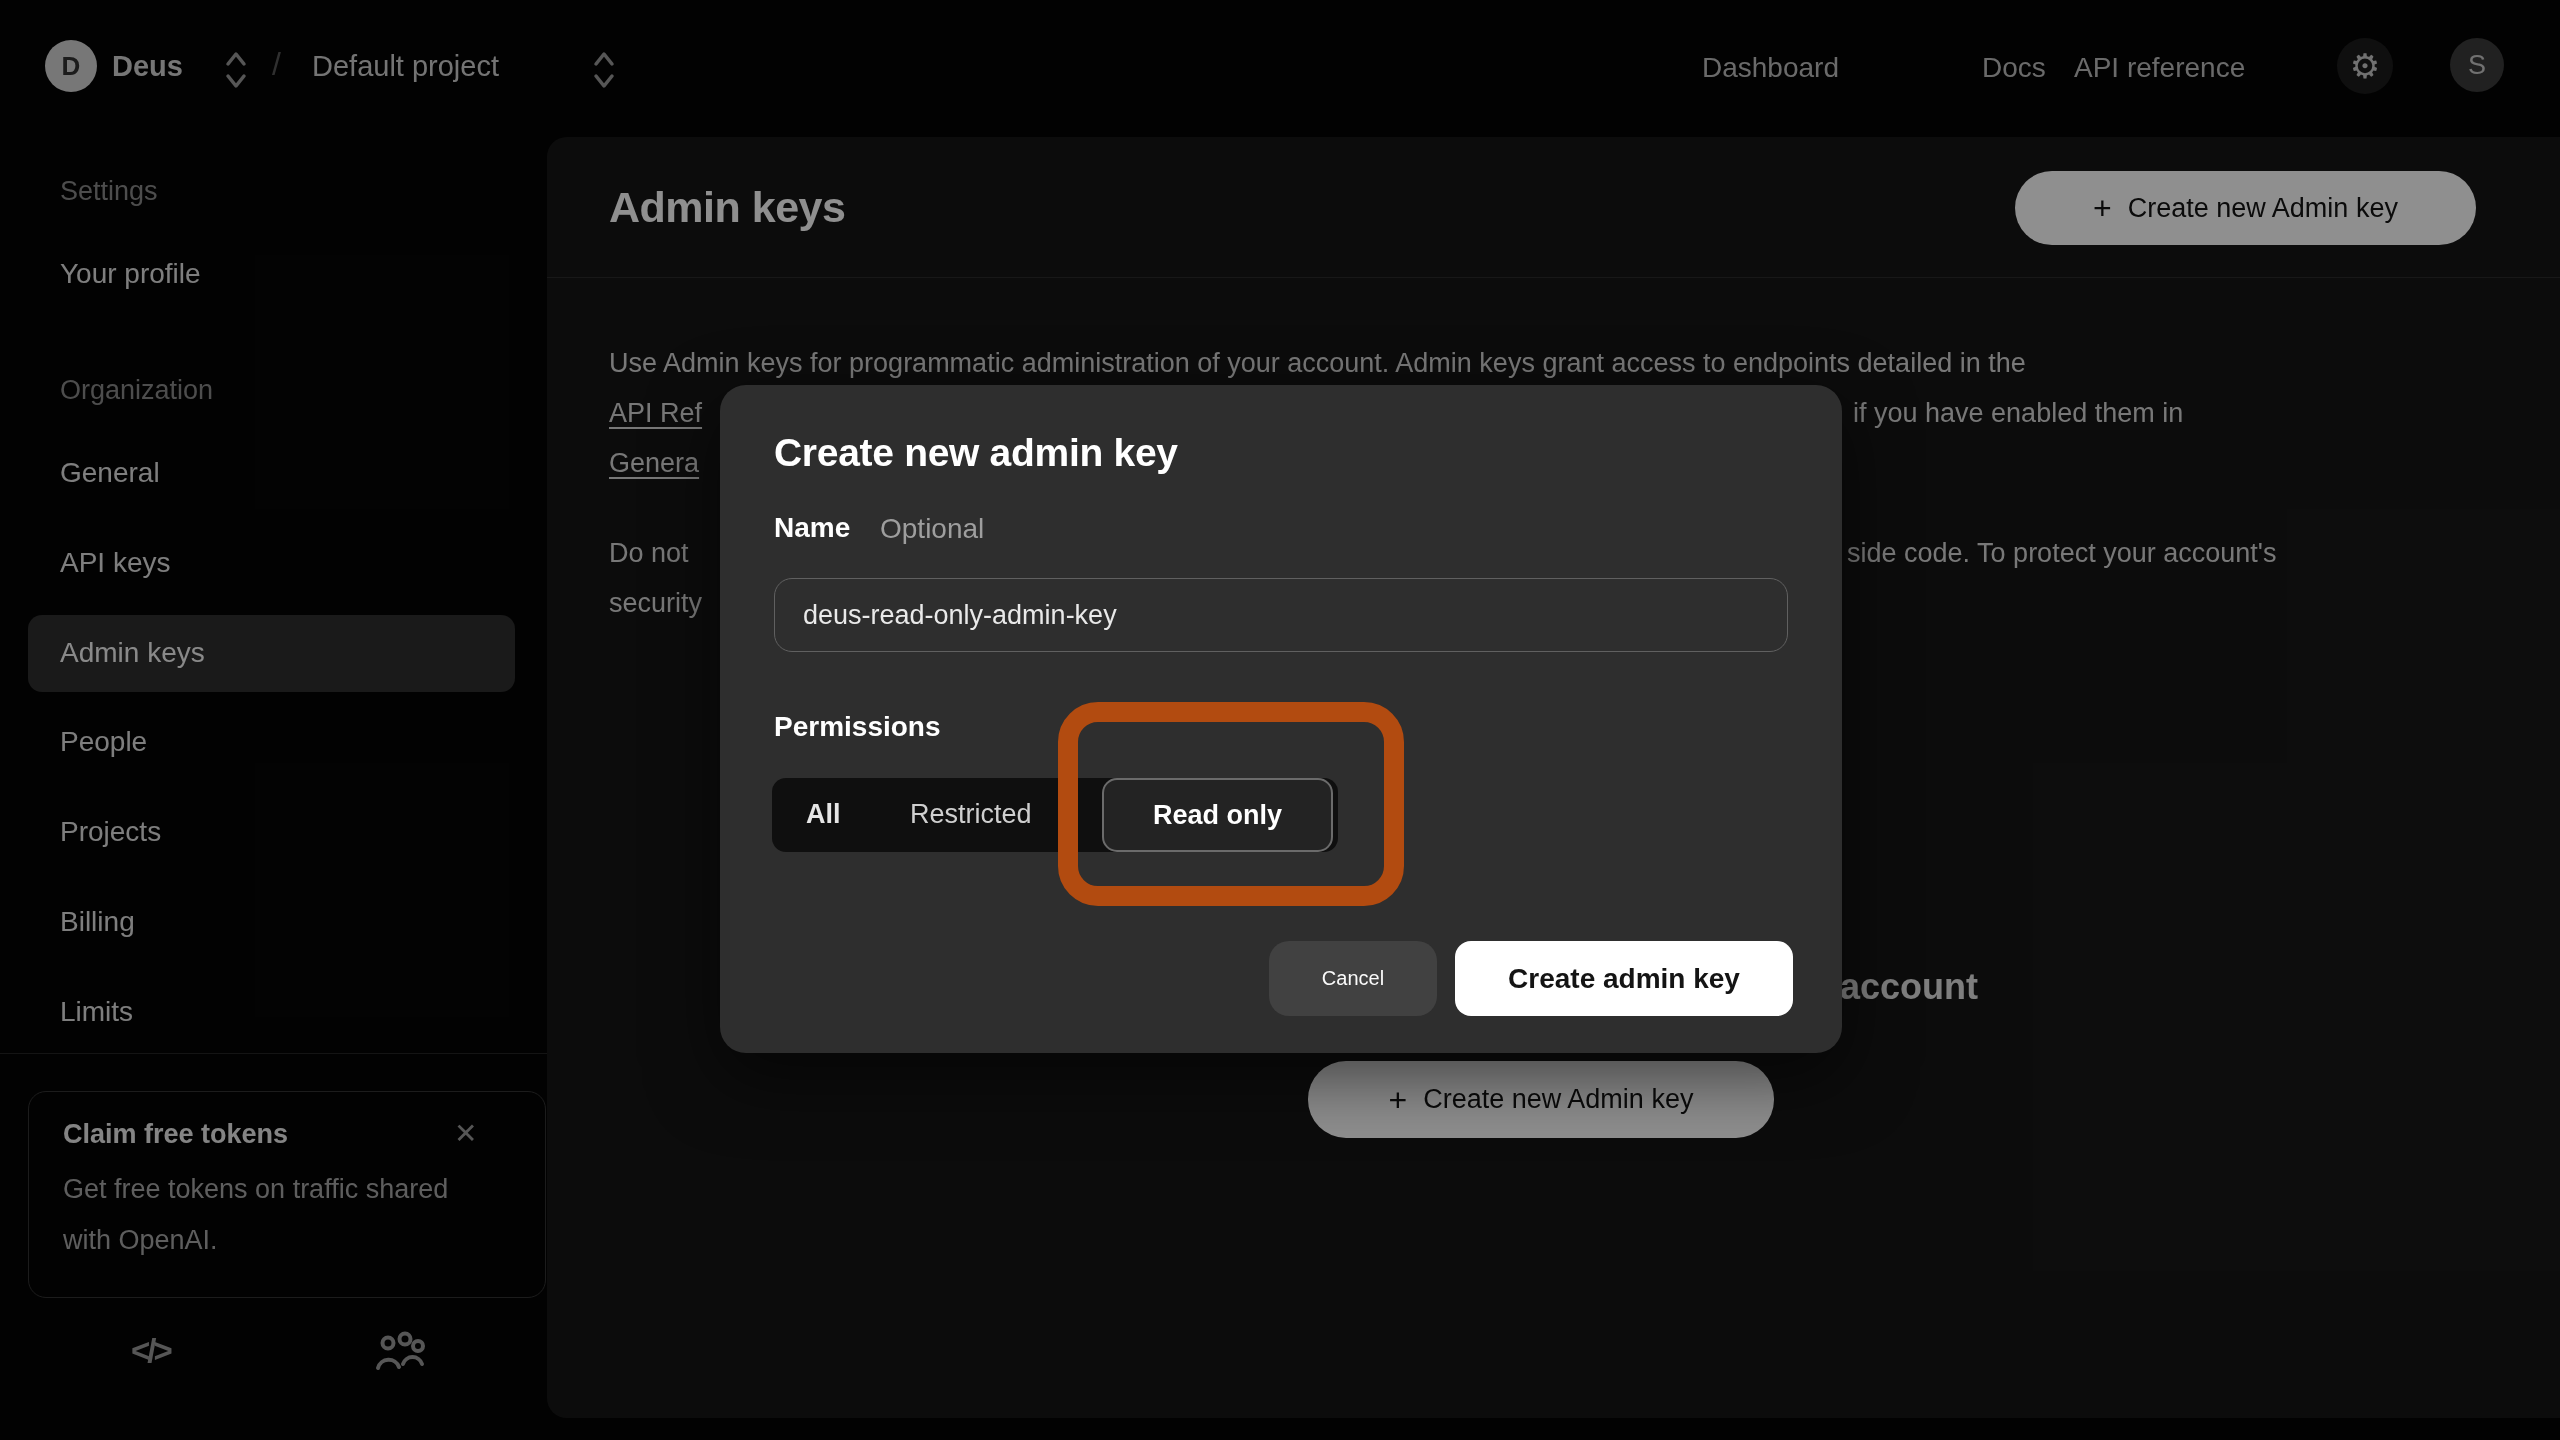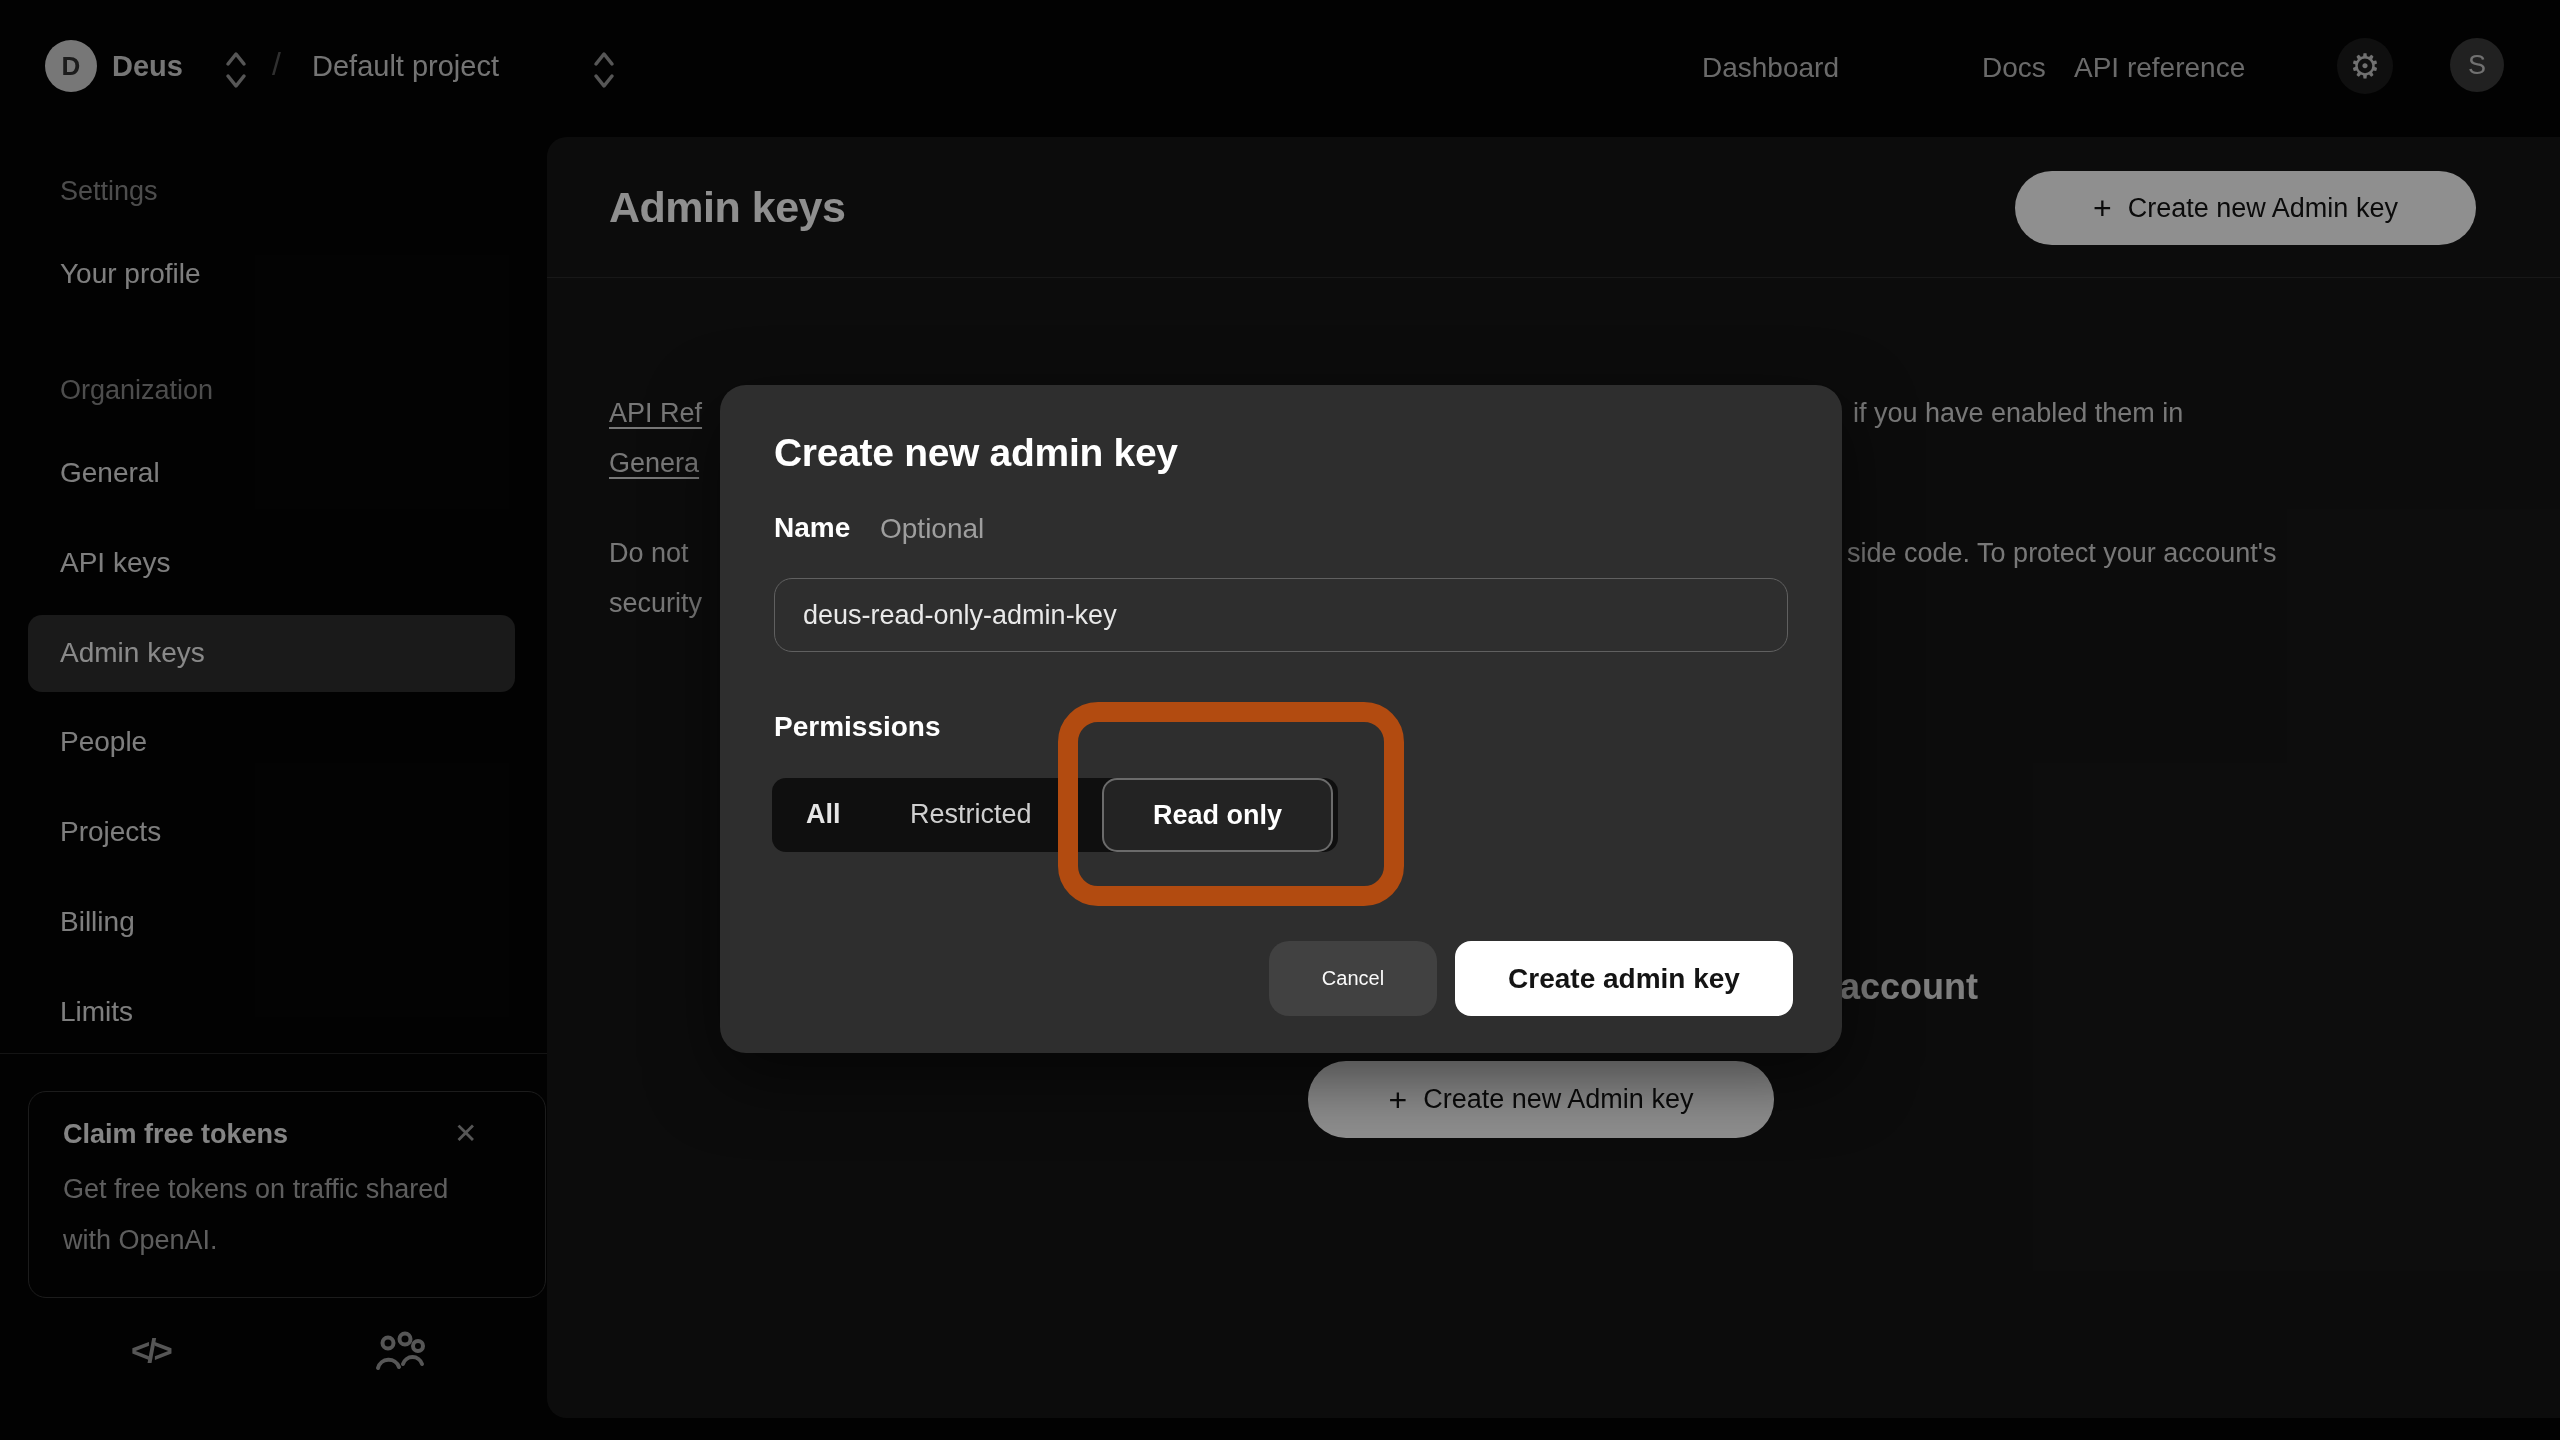--- a/index.html
+++ b/index.html
@@ -98,20 +98,21 @@
 
   <div class="abs" style="left:609px;top:183px;font-size:43px;font-weight:700;letter-spacing:-0.5px;color:#ffffff;">Admin keys</div>
 
   <button class="abs whitebtn" style="left:2015px;top:171px;width:461px;height:74px;">
     <span class="plus">+</span>
     <span>Create new Admin key</span>
   </button>
 
   <div class="abs" style="left:547px;top:277px;width:2013px;height:1px;background:#2b2b2b;"></div>
 
+  <div class="abs frag" style="left:609px;top:348px;">Use Admin keys for programmatic administration of your account. Admin keys grant access to endpoints detailed in the</div>
   <div class="abs frag linkfrag" style="left:609px;top:398px;">API Ref</div>
   <div class="abs frag" style="left:1853px;top:398px;">if you have enabled them in</div>
   <div class="abs frag linkfrag" style="left:609px;top:448px;">Genera</div>
 
   <div class="abs frag" style="left:609px;top:538px;">Do not</div>
   <div class="abs frag" style="left:1847px;top:538px;">side code. To protect your account's</div>
   <div class="abs frag" style="left:609px;top:588px;">security</div>
 
   <div class="abs" style="left:1840px;top:966px;font-size:36px;font-weight:700;color:#e0e0e0;white-space:nowrap;">account</div>
 

